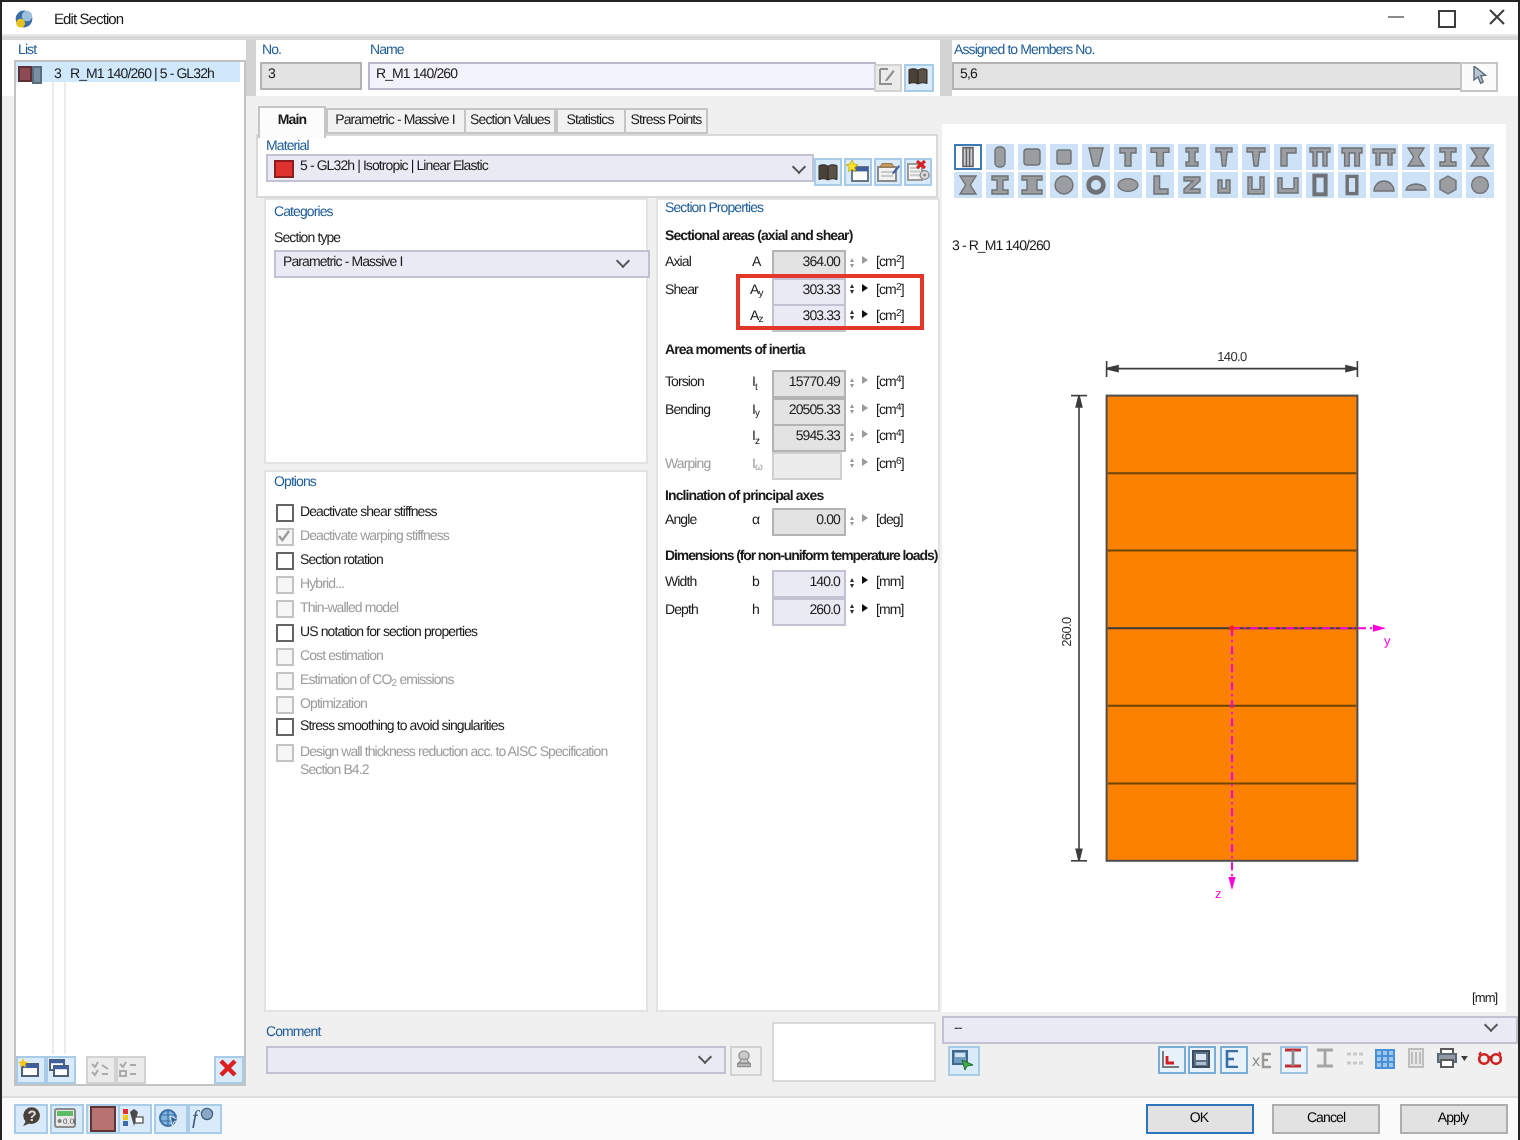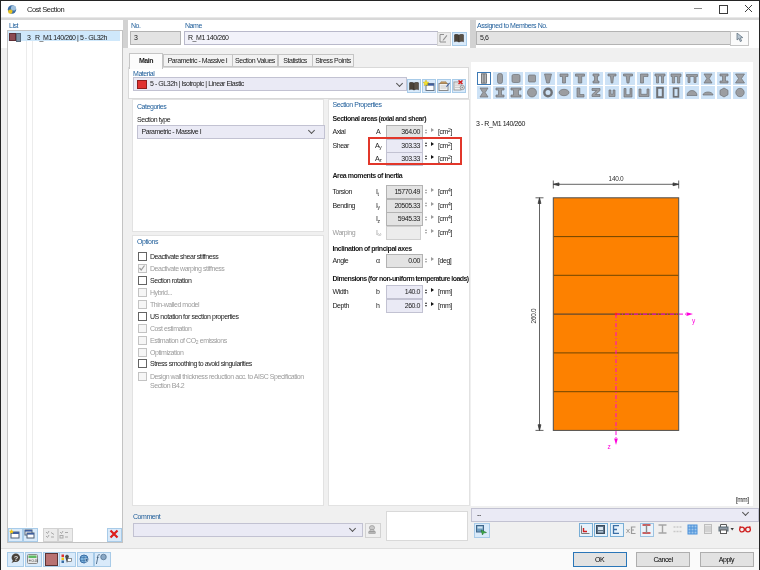--- a/index.html
+++ b/index.html
@@ -44,21 +44,21 @@
 <div class="abs" style="left:122.5px;top:20px;width:5.5px;height:28px;background:#d2d2d2;"></div>
 <div class="abs" style="left:470px;top:20px;width:6px;height:28px;background:#d2d2d2;"></div>
 <div class="abs" style="left:471px;top:62px;width:282px;height:444px;background:#fff;"></div>
 
 <div class="abs" style="left:1px;top:1px;width:758px;height:16px;background:#fff;border-bottom:1px solid #e8e8e8;"></div>
 <svg class="abs" style="left:7px;top:4px;" width="11" height="11" viewBox="0 0 11 11">
     <circle cx="5" cy="5.5" r="4.2" fill="#3b6ea5"></circle>
     <circle cx="6.5" cy="4" r="2.6" fill="#9fc0dd"></circle>
     <circle cx="3.3" cy="7.6" r="2.2" fill="#e8c21f"></circle>
   </svg>
-<div class="lbl" style="left:27px;top:6px;font-size:7.5px;">Cost Section</div>
+<div class="lbl" style="left:27px;top:6px;font-size:7.5px;">Edit Section</div>
 <div class="abs" style="left:694px;top:8px;width:8px;height:1px;background:#8a8a8a;"></div>
 <div class="abs" style="left:719px;top:5px;width:7px;height:7px;border:1px solid #3c3c3c;"></div>
 <svg class="abs" style="left:744px;top:4px;" width="9" height="9" viewBox="0 0 9 9">
     <path d="M1 1 L8 8 M8 1 L1 8" stroke="#3c3c3c" stroke-width="1"></path>
   </svg>
 
 <div class="lbl blue" style="left:9px;top:22px;">List</div>
 <div class="panel" style="left:7px;top:30px;width:114px;height:511px;border-color:#c3c3c3;"></div>
 <div class="abs" style="left:25.5px;top:31px;width:1px;height:496px;background:#ececec;"></div>
 <div class="abs" style="left:32px;top:31px;width:1px;height:496px;background:#ececec;"></div>

